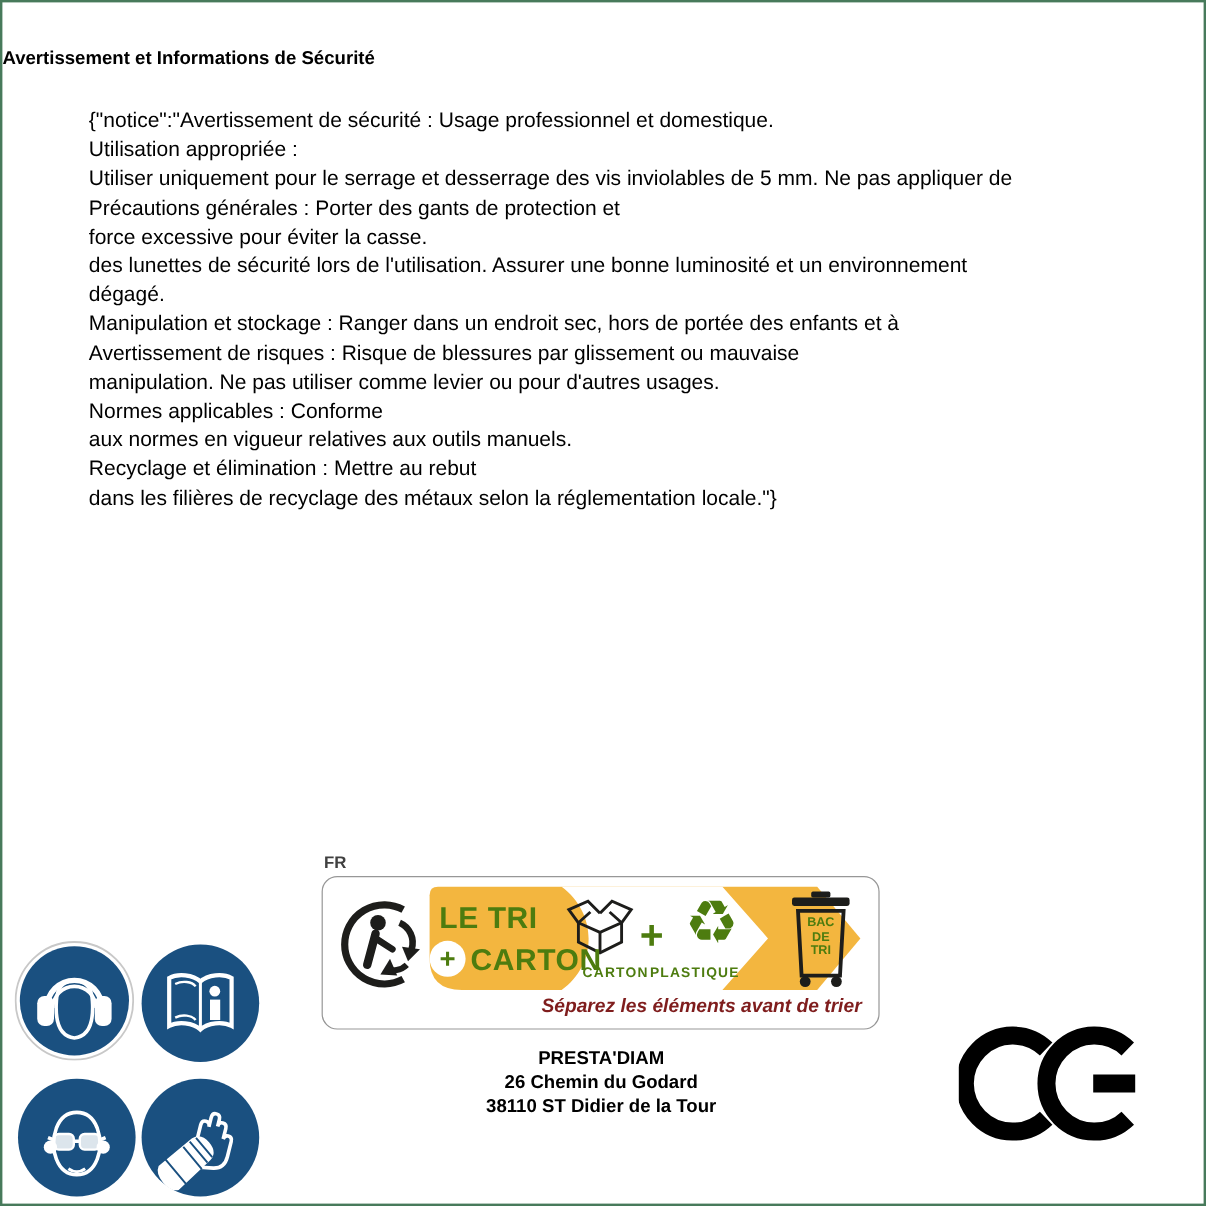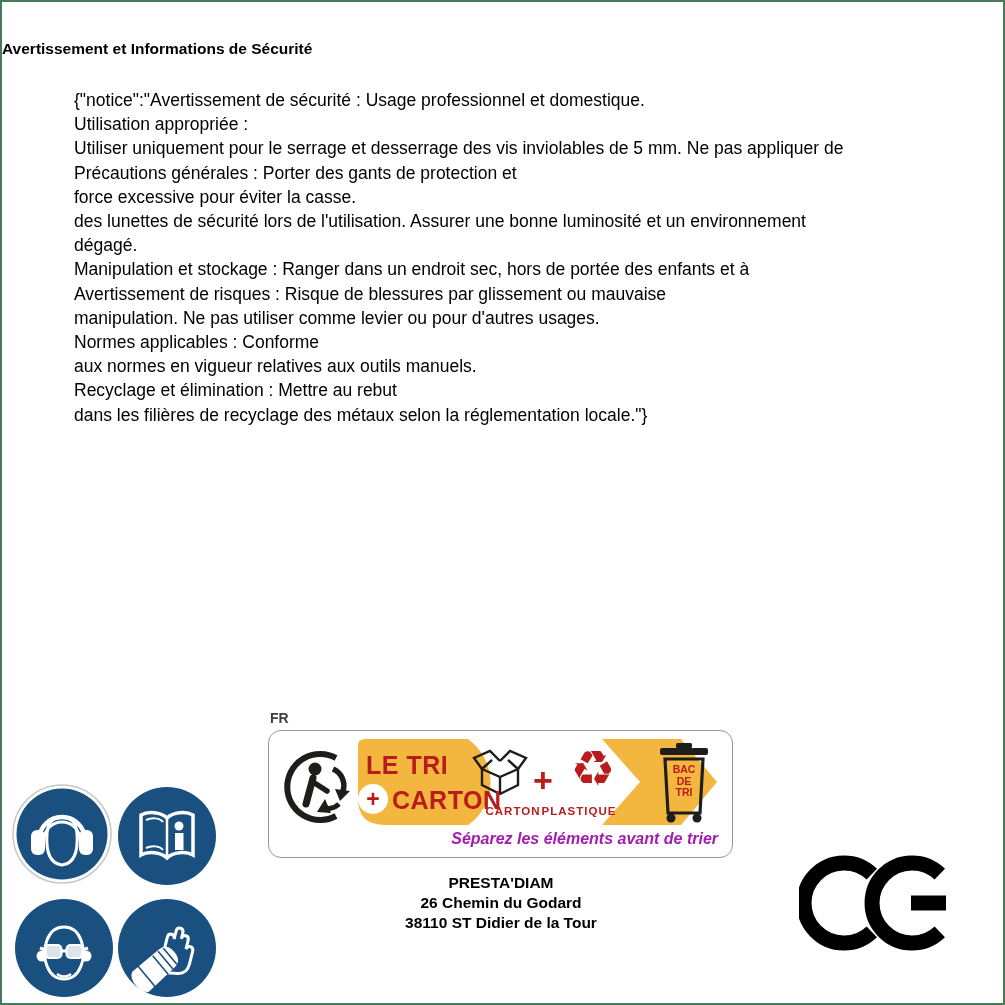--- a/index.html
+++ b/index.html
@@ -16,34 +16,34 @@
   .nl{white-space:nowrap;}
   
   .icon{position:absolute;width:100px;height:100px;}
   
   .fr-tag{position:absolute;left:268px;top:708px;font-size:14px;font-weight:bold;color:#404040;}
   .trilabel{
     position:absolute;left:266px;top:728px;width:465px;height:128px;
     background:#fff;border:1.5px solid #979797;border-radius:13px;box-sizing:border-box;
   }
   .trilabel .bg{position:absolute;left:0;top:0;}
-  .ov{position:absolute;color:#b91c1c;}
+  .ov{position:absolute;color:#4d7c0f;}
   .tri1{left:97px;top:20px;font-size:25px;font-weight:800;letter-spacing:.5px;}
   .plus-circle{
     left:89px;top:53px;width:30px;height:30px;border-radius:50%;background:#fff;
     display:flex;align-items:center;justify-content:center;font-size:23px;font-weight:900;
   }
   .tri2{left:123px;top:55px;font-size:25px;font-weight:800;letter-spacing:.5px;}
   .mat-label{top:74px;font-size:11.5px;font-weight:bold;letter-spacing:1px;text-align:center;}
   .mat1{left:196px;width:70px;margin-left:13px;}
   .mat2{left:272px;width:76px;}
   .plus-sep{left:262px;top:30px;width:24px;text-align:center;font-size:34px;font-weight:800;}
   .recycle-glyph{left:296px;top:8px;width:56px;text-align:center;font-size:50px;line-height:60px;font-family:"DejaVu Sans",sans-serif;}
   .bin-text{left:387px;top:33px;width:56px;text-align:center;font-size:10.5px;font-weight:800;line-height:11.5px;}
-  .tri-footer{right:14px;top:99px;font-size:16px;font-style:italic;font-weight:600;color:#a21caf;}
+  .tri-footer{right:14px;top:99px;font-size:16px;font-style:italic;font-weight:600;color:#7f1d1d;}
   
   .responsible{
     position:absolute;left:249px;top:871px;width:500px;text-align:center;
     font-size:15.5px;font-weight:bold;line-height:20.2px;
   }
   .ce{position:absolute;left:797px;top:848px;}
 </style>
 </head>
 <body>
 

